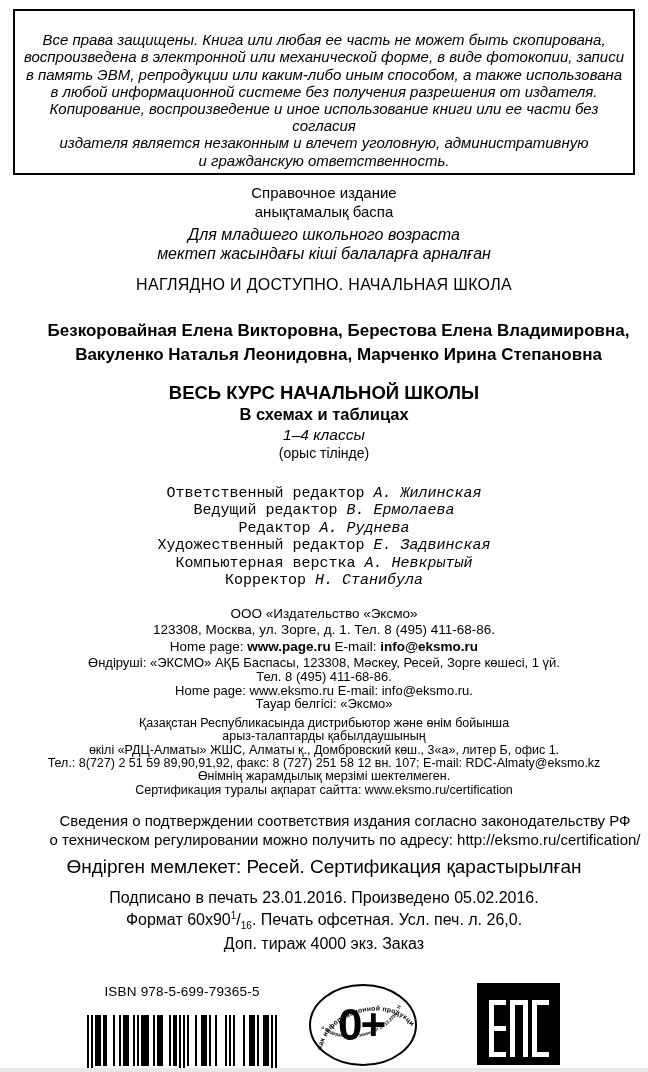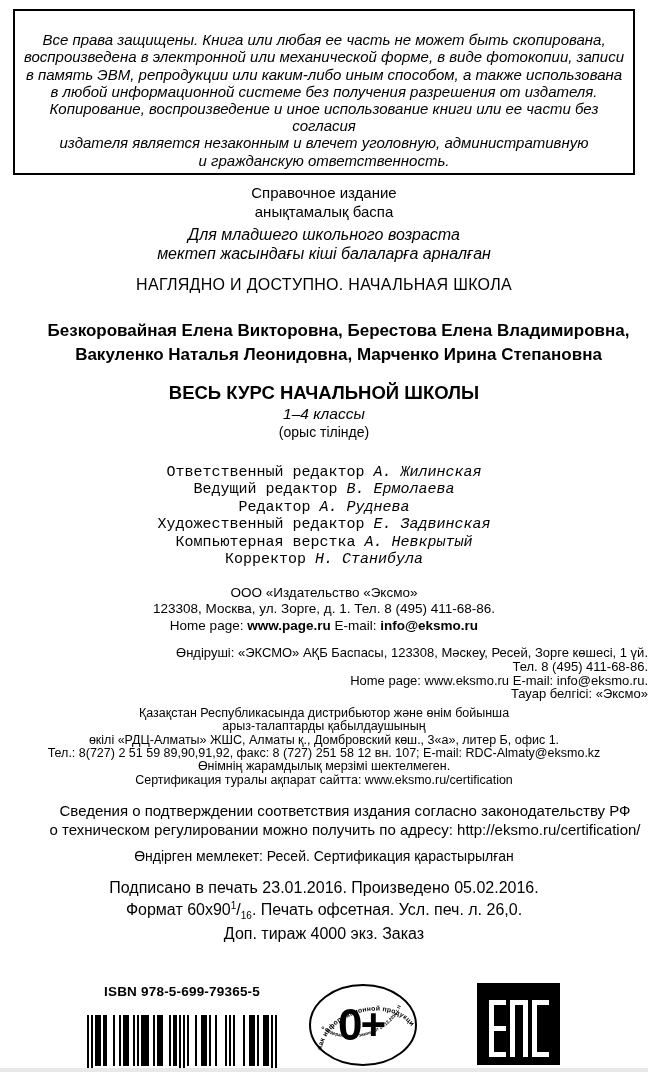--- a/index.html
+++ b/index.html
@@ -26,29 +26,29 @@
   .series{margin-top:13px;font-size:16px;letter-spacing:.3px;}
   .authors{margin-top:25px;font-weight:bold;font-size:17px;line-height:24px;padding-left:29px;}
   .book-title{margin-top:15px;font-weight:bold;font-size:18.5px;line-height:22px;}
   .book-sub{font-weight:bold;font-size:16.5px;line-height:21px;}
   .grades{font-style:italic;font-size:15.5px;line-height:20px;}
   .lang{font-size:14px;line-height:17px;}
   .editors{margin-top:23px;font-size:15px;line-height:17.5px;font-family:Liberation Mono, monospace;}
   .editors .name{font-style:italic;}
   .pub-ru{margin-top:16px;font-size:13.5px;line-height:16.5px;}
   .b{font-weight:bold;}
-  .pub-kz{margin-top:12px;font-size:13px;line-height:13.6px;text-align:right;}
+  .pub-kz{margin-top:1px;font-size:13px;line-height:13.6px;}
   .distrib{margin-top:6px;font-size:12.5px;line-height:13.4px;}
   .cert{margin-top:14px;font-size:15px;line-height:19px;padding-left:42px;}
-  .cert-kz{margin-top:8px;font-size:14px;line-height:19px;}
+  .cert-kz{margin-top:8px;font-size:19px;line-height:19px;}
   .print{margin-top:13px;font-size:16px;line-height:18px;}
   .print sup{font-size:10px;vertical-align:6px;}
   .print sub{font-size:10px;vertical-align:-4px;}
   .barcode-wrap{position:absolute;left:74px;top:984px;width:216px;text-align:center;}
-  .isbn{font-size:13.5px;line-height:15px;margin-bottom:16px;letter-spacing:.2px;font-weight:bold;}
+  .isbn{font-size:13.5px;line-height:15px;margin-bottom:16px;letter-spacing:.2px;}
   .barcode-svg{display:block;}
   .barcode-svg rect{fill:#000;}
   .bc-digit{font-family:"Liberation Sans",sans-serif;font-size:15.5px;fill:#000;}
   .badge-0plus{position:absolute;left:308px;top:983px;}
   .arc-top{font-size:6.8px;font-weight:bold;fill:#000;letter-spacing:.2px;}
   .arc-bot{font-size:4.6px;font-weight:bold;fill:#000;}
   .badge-value{font-size:44px;font-weight:bold;fill:#000;letter-spacing:-2px;}
   .eac-mark{position:absolute;left:477px;top:983px;}
 </style>
 </head>
@@ -78,20 +78,21 @@
 
   <div class="series">НАГЛЯДНО И ДОСТУПНО. НАЧАЛЬНАЯ ШКОЛА</div>
 
   <div class="authors">
     <div>Безкоровайная Елена Викторовна, Берестова Елена Владимировна,</div>
     <div>Вакуленко Наталья Леонидовна, Марченко Ирина Степановна</div>
   </div>
 
   <div>
     <div class="book-title">ВЕСЬ КУРС НАЧАЛЬНОЙ ШКОЛЫ</div>
+    <div class="book-sub">В схемах и таблицах</div>
     <div class="grades">1–4 классы</div>
     <div class="lang">(орыс тілінде)</div>
   </div>
 
   <div class="editors">
     <div><span>Ответственный редактор </span><span class="name">А. Жилинская</span></div>
     <div><span>Ведущий редактор </span><span class="name">В. Ермолаева</span></div>
     <div><span>Редактор </span><span class="name">А. Руднева</span></div>
     <div><span>Художественный редактор </span><span class="name">Е. Задвинская</span></div>
     <div><span>Компьютерная верстка </span><span class="name">А. Невкрытый</span></div>

